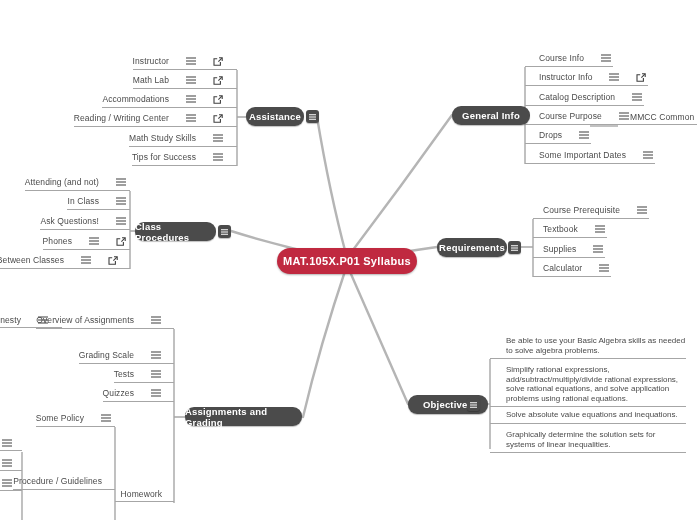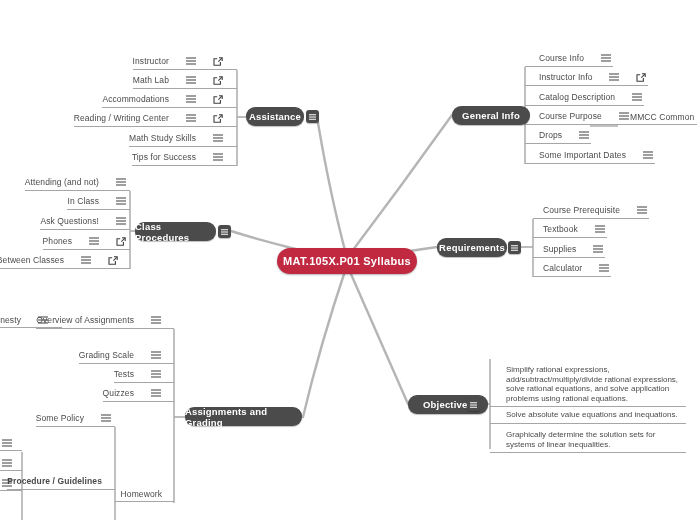--- a/index.html
+++ b/index.html
@@ -350,21 +350,21 @@
       </span>
   </div>
   <div class="leaf r" style="right:582px;top:410px;padding-right:4px;">
     <span class="lbl">Some Policy</span>
     <span class="ico">
         <svg width="10" height="8" viewBox="0 0 10 8">
           <path d="M0 1H10M0 4H10M0 7H10" stroke="#3f3f3f" stroke-width="1.2"></path>
         </svg>
       </span>
   </div>
-  <div class="leaf r" style="right:582px;top:473px;padding-right:13px;font-weight:bold;">
+  <div class="leaf r" style="right:582px;top:473px;padding-right:13px;">
     <span class="lbl">Procedure / Guidelines</span>
   </div>
   <div class="leaf r" style="right:523px;top:486px;min-width:59px;box-sizing:border-box;padding-right:12px;">
     <span class="lbl">Homework</span>
   </div>
   <div class="leaf" style="left:0;top:435px;width:22px;box-sizing:border-box;padding-left:2px;">
     <span class="ico">
         <svg width="10" height="8" viewBox="0 0 10 8">
           <path d="M0 1H10M0 4H10M0 7H10" stroke="#3f3f3f" stroke-width="1.2"></path>
         </svg>
@@ -386,20 +386,23 @@
   </div>
 
   <div class="topic" style="left:408px;top:395px;width:80px;height:19px;">
     <span>Objectives</span>
   </div>
   <div class="sq" style="left:467px;top:398px;">
     <svg width="7" height="6" viewBox="0 0 7 6">
         <path d="M0 .7H7M0 3H7M0 5.3H7" stroke="#fff" stroke-width="1.1"></path>
       </svg>
   </div>
+  <div class="para" style="left:490px;top:336px;">
+    <span>Be able to use your Basic Algebra skills as needed to solve algebra problems.</span>
+  </div>
   <div class="para" style="left:490px;top:365px;">
     <span>Simplify rational expressions, add/subtract/multiply/divide rational expressions, solve rational equations, and solve application problems using rational equations.</span>
   </div>
   <div class="para" style="left:490px;top:410px;">
     <span>Solve absolute value equations and inequations.</span>
   </div>
   <div class="para" style="left:490px;top:430px;">
     <span>Graphically determine the solution sets for systems of linear inequalities.</span>
   </div>
 

